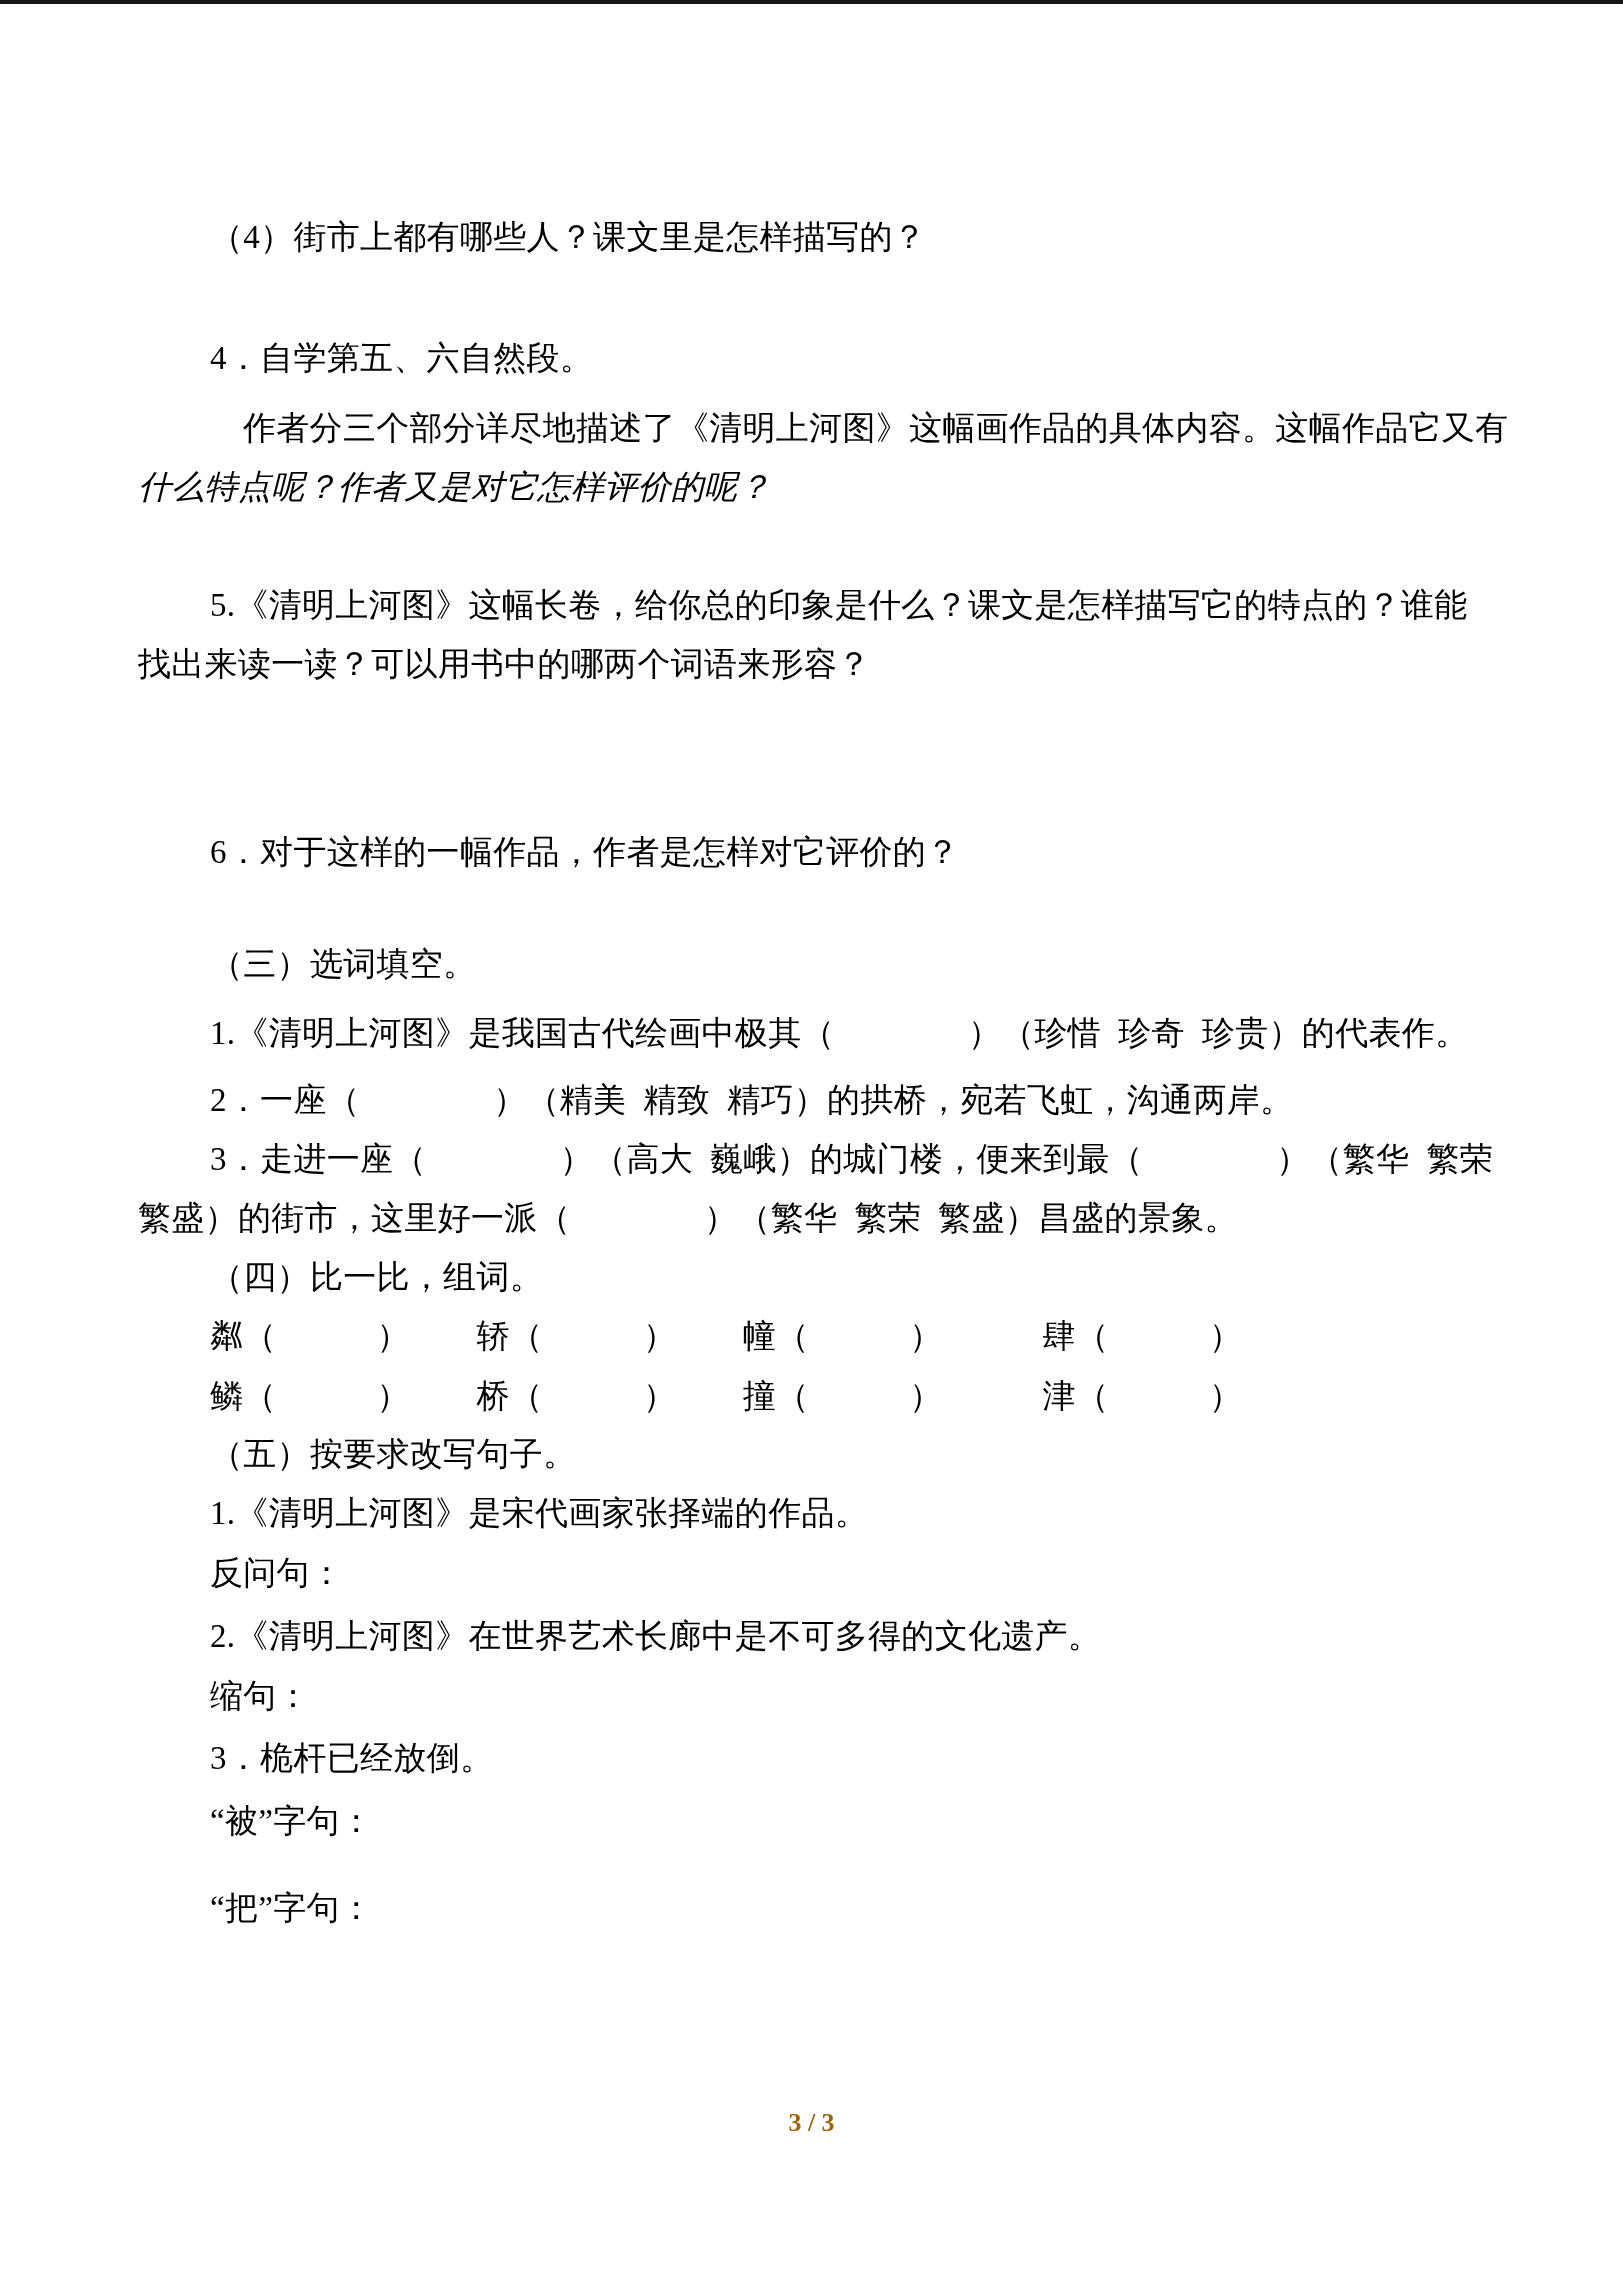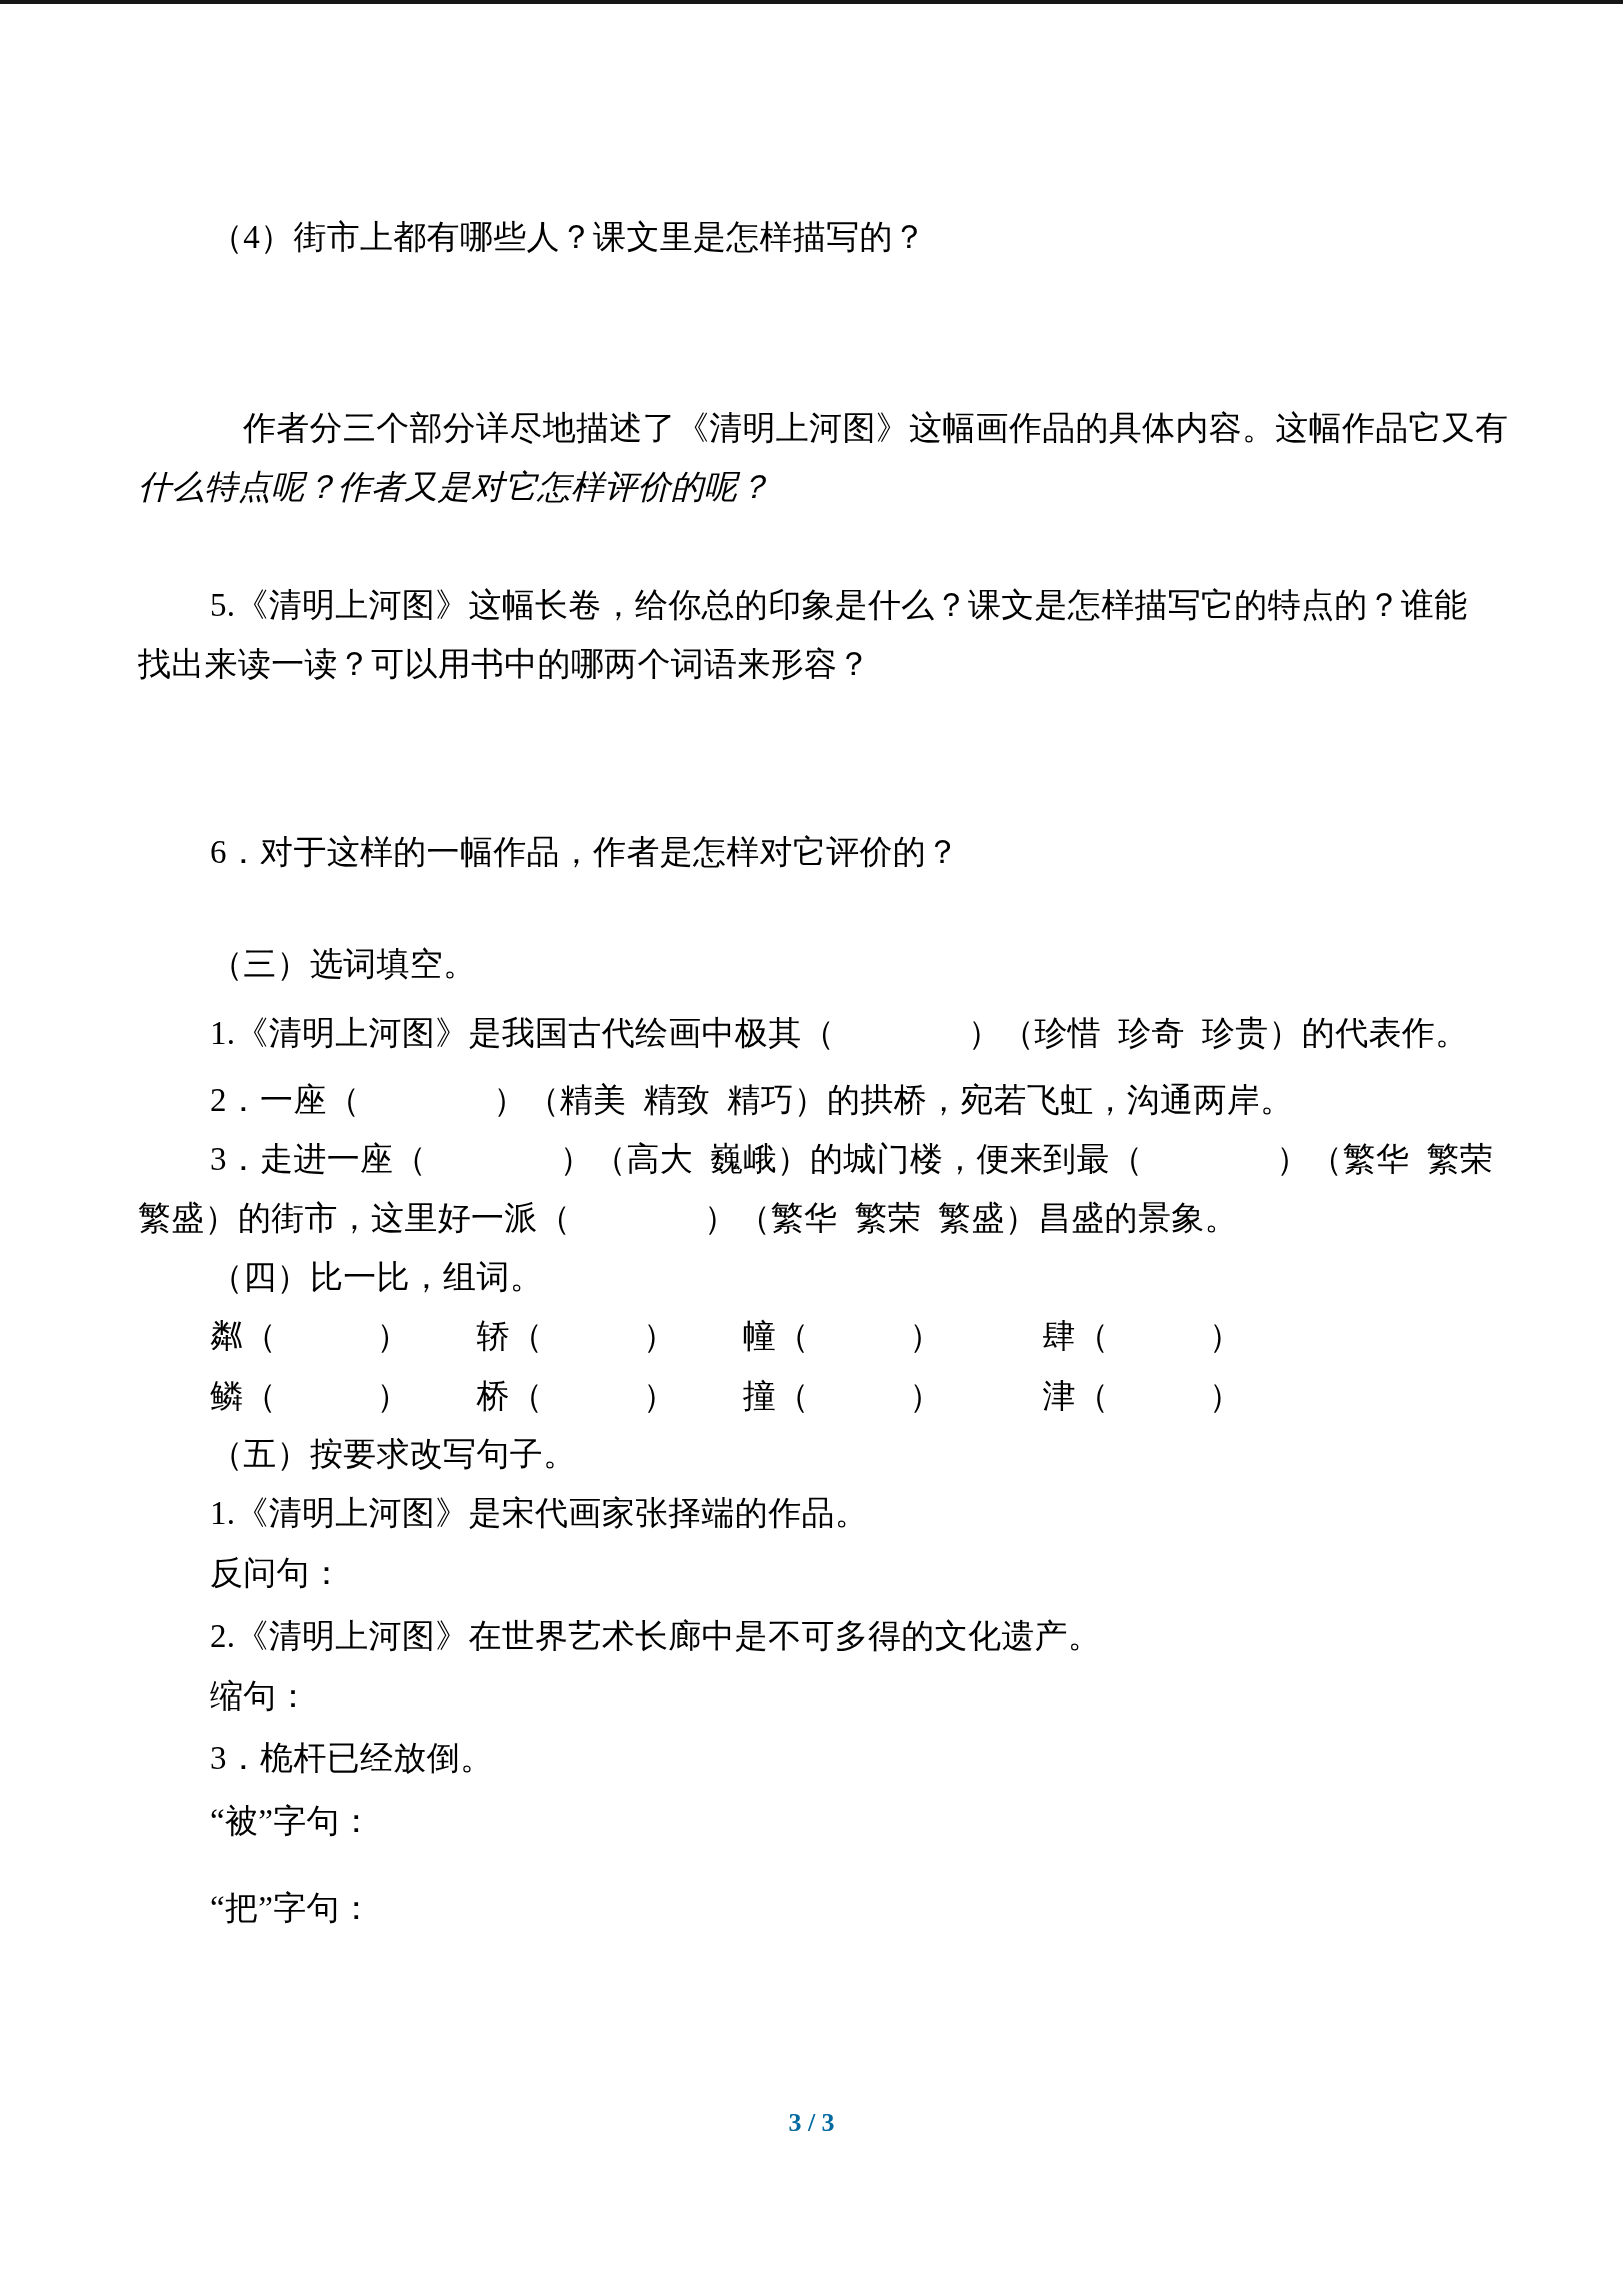--- a/index.html
+++ b/index.html
@@ -61,31 +61,32 @@
   .y22 { top: 1868px; margin-top: 20px; }
 
   #footer {
     position: absolute;
     top: 2108px;
     left: 0;
     width: 100%;
     text-align: center;
     font-size: 26px;
     font-weight: 700;
-    color: #0369a1;
+    color: #a16207;
   }
 </style>
 </head>
 <body>
 
 <div id="page">
 
   <div id="top-bar"></div>
 
   <div class="line indent y0">（4）街市上都有哪些人？课文里是怎样描写的？</div>
+  <div class="line indent y1">4．自学第五、六自然段。</div>
   <div class="line indent y2">作者分三个部分详尽地描述了《清明上河图》这幅画作品的具体内容。这幅作品它又有</div>
   <div class="line flush  y3">什么特点呢？作者又是对它怎样评价的呢？</div>
   <div class="line indent y4">5.《清明上河图》这幅长卷，给你总的印象是什么？课文是怎样描写它的特点的？谁能</div>
   <div class="line flush  y5">找出来读一读？可以用书中的哪两个词语来形容？</div>
   <div class="line indent y6">6．对于这样的一幅作品，作者是怎样对它评价的？</div>
   <div class="line indent y7">（三）选词填空。</div>
   <div class="line indent y8">1.《清明上河图》是我国古代绘画中极其（　　　　）（珍惜  珍奇  珍贵）的代表作。</div>
   <div class="line indent y9">2．一座（　　　　）（精美  精致  精巧）的拱桥，宛若飞虹，沟通两岸。</div>
   <div class="line indent y10">3．走进一座（　　　　）（高大  巍峨）的城门楼，便来到最（　　　　）（繁华  繁荣</div>
   <div class="line flush  y11">繁盛）的街市，这里好一派（　　　　）（繁华  繁荣  繁盛）昌盛的景象。</div>

